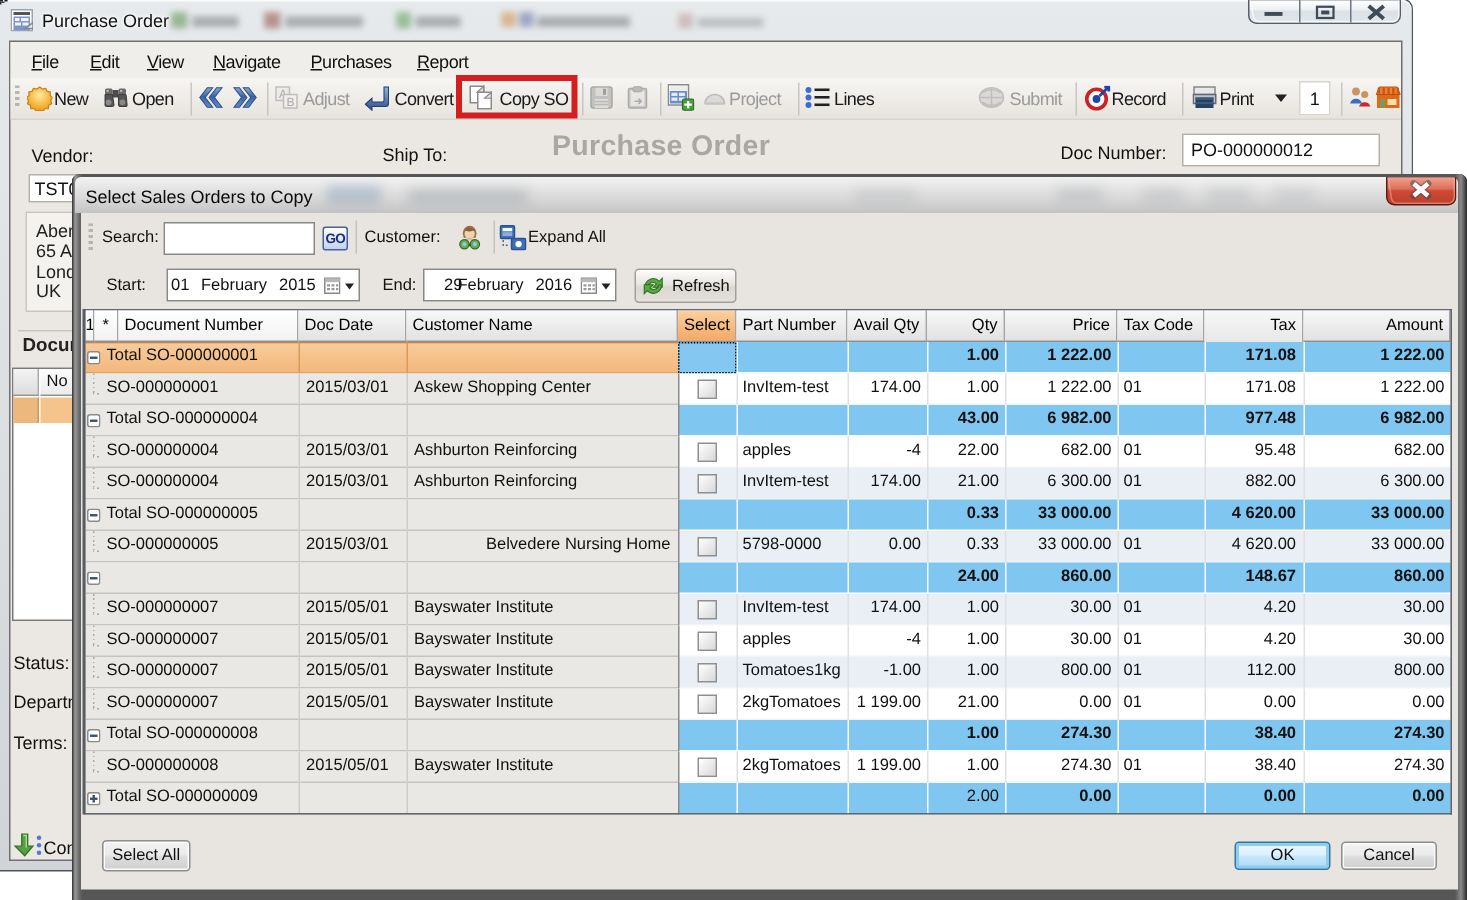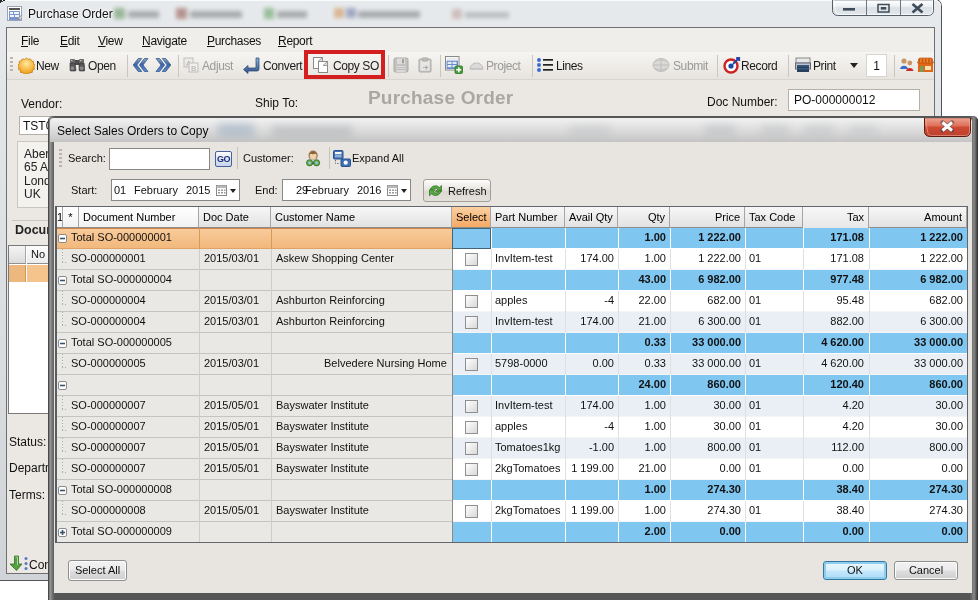--- a/index.html
+++ b/index.html
@@ -546,21 +546,21 @@
 <div class="ab" style="left:404px;top:259px;width:1px;height:21px;background:#8a8a8a;"></div>
 <div class="ab" style="left:443px;top:259px;width:1px;height:21px;background:#ffffff;"></div>
 <div class="ab" style="left:517px;top:259px;width:1px;height:21px;background:#ffffff;"></div>
 <div class="ab" style="left:570px;top:259px;width:1px;height:21px;background:#ffffff;"></div>
 <div class="ab" style="left:622px;top:259px;width:1px;height:21px;background:#ffffff;"></div>
 <div class="ab" style="left:697px;top:259px;width:1px;height:21px;background:#ffffff;"></div>
 <div class="ab" style="left:755px;top:259px;width:1px;height:21px;background:#ffffff;"></div>
 <div class="ab" style="left:821px;top:259px;width:1px;height:21px;background:#ffffff;"></div>
 <div class="ab" style="left:570px;top:262px;width:48px;font-size:11px;color:#111;text-align:right;font-weight:bold;">24.00</div>
 <div class="ab" style="left:622px;top:262px;width:71px;font-size:11px;color:#111;text-align:right;font-weight:bold;">860.00</div>
-<div class="ab" style="left:755px;top:262px;width:61px;font-size:11px;color:#111;text-align:right;font-weight:bold;">120.40</div>
+<div class="ab" style="left:755px;top:262px;width:61px;font-size:11px;color:#111;text-align:right;font-weight:bold;">148.67</div>
 <div class="ab" style="left:821px;top:262px;width:94px;font-size:11px;color:#111;text-align:right;font-weight:bold;">860.00</div>
 <div class="ab" style="left:9px;top:280px;width:395px;height:21px;background:#e9e8e5;border-bottom:1px solid #c6c4c0;"></div>
 <div class="ab" style="left:151px;top:280px;width:1px;height:21px;background:#cfcdc9;"></div>
 <div class="ab" style="left:223px;top:280px;width:1px;height:21px;background:#cfcdc9;"></div>
 <div class="ab" style="left:14px;top:280px;width:1px;height:14px;background-image:repeating-linear-gradient(#aaa 0 1px,transparent 1px 3px);"></div>
 <div class="ab" style="left:14px;top:293px;width:6px;height:1px;background-image:repeating-linear-gradient(90deg,#aaa 0 1px,transparent 1px 3px);"></div>
 <div class="ab" style="left:23px;top:283px;font-size:11px;color:#111;white-space:nowrap;">SO-000000007</div>
 <div class="ab" style="left:156px;top:283px;font-size:11px;color:#111;">2015/05/01</div>
 <div class="ab" style="left:228px;top:283px;font-size:11px;color:#111;white-space:nowrap;">Bayswater Institute</div>
 <div class="ab" style="left:404px;top:280px;width:515px;height:21px;background:#e9eff4;border-bottom:1px solid #f2f4f6;"></div>
@@ -712,21 +712,21 @@
 <div class="ab" style="left:23px;top:409px;font-size:11px;color:#111;white-space:nowrap;">Total SO-000000009</div>
 <div class="ab" style="left:404px;top:406px;width:515px;height:21px;background:#7fc7f1;border-bottom:1px solid #fff;"></div>
 <div class="ab" style="left:404px;top:406px;width:1px;height:21px;background:#8a8a8a;"></div>
 <div class="ab" style="left:443px;top:406px;width:1px;height:21px;background:#ffffff;"></div>
 <div class="ab" style="left:517px;top:406px;width:1px;height:21px;background:#ffffff;"></div>
 <div class="ab" style="left:570px;top:406px;width:1px;height:21px;background:#ffffff;"></div>
 <div class="ab" style="left:622px;top:406px;width:1px;height:21px;background:#ffffff;"></div>
 <div class="ab" style="left:697px;top:406px;width:1px;height:21px;background:#ffffff;"></div>
 <div class="ab" style="left:755px;top:406px;width:1px;height:21px;background:#ffffff;"></div>
 <div class="ab" style="left:821px;top:406px;width:1px;height:21px;background:#ffffff;"></div>
-<div class="ab" style="left:570px;top:409px;width:48px;font-size:11px;color:#111;text-align:right;font-weight:bold;">2.00</div>
+<div class="ab" style="left:570px;top:409px;width:48px;font-size:11px;color:#111;text-align:right;font-weight:normal;">2.00</div>
 <div class="ab" style="left:622px;top:409px;width:71px;font-size:11px;color:#111;text-align:right;font-weight:bold;">0.00</div>
 <div class="ab" style="left:755px;top:409px;width:61px;font-size:11px;color:#111;text-align:right;font-weight:bold;">0.00</div>
 <div class="ab" style="left:821px;top:409px;width:94px;font-size:11px;color:#111;text-align:right;font-weight:bold;">0.00</div>
 <div class="ab" style="left:7px;top:90px;width:2px;height:337px;background:#595e66;"></div>
 <div class="ab" style="left:8px;top:426px;width:912px;height:1px;background:#62676e;"></div>
 <div class="ab" style="left:919px;top:90px;width:1px;height:337px;background:#62676e;"></div>
 <div class="ab" style="left:20px;top:444px;width:59px;height:21px;background:linear-gradient(#f2f2f2,#ebebeb 45%,#dddddd 55%,#cfcfcf);border:1px solid #8e8e8e;border-radius:3px;box-shadow:0 0 0 1px #fcfcfc inset;font-size:11px;color:#111;text-align:center;line-height:19px;">Select All</div>
 <div class="ab" style="left:775px;top:445px;width:64px;height:19px;background:linear-gradient(#ebf7fe,#dcf2fd 45%,#c3e7fb 55%,#abdbf6);border:1px solid #35789f;border-radius:3px;box-shadow:0 0 0 2px #8ecdee inset;font-size:11px;color:#111;text-align:center;line-height:17px;">OK</div>
 <div class="ab" style="left:846px;top:445px;width:64px;height:19px;background:linear-gradient(#f2f2f2,#ebebeb 45%,#dddddd 55%,#cfcfcf);border:1px solid #8e8e8e;border-radius:3px;box-shadow:0 0 0 1px #fcfcfc inset;font-size:11px;color:#111;text-align:center;line-height:17px;">Cancel</div>
 </div>

